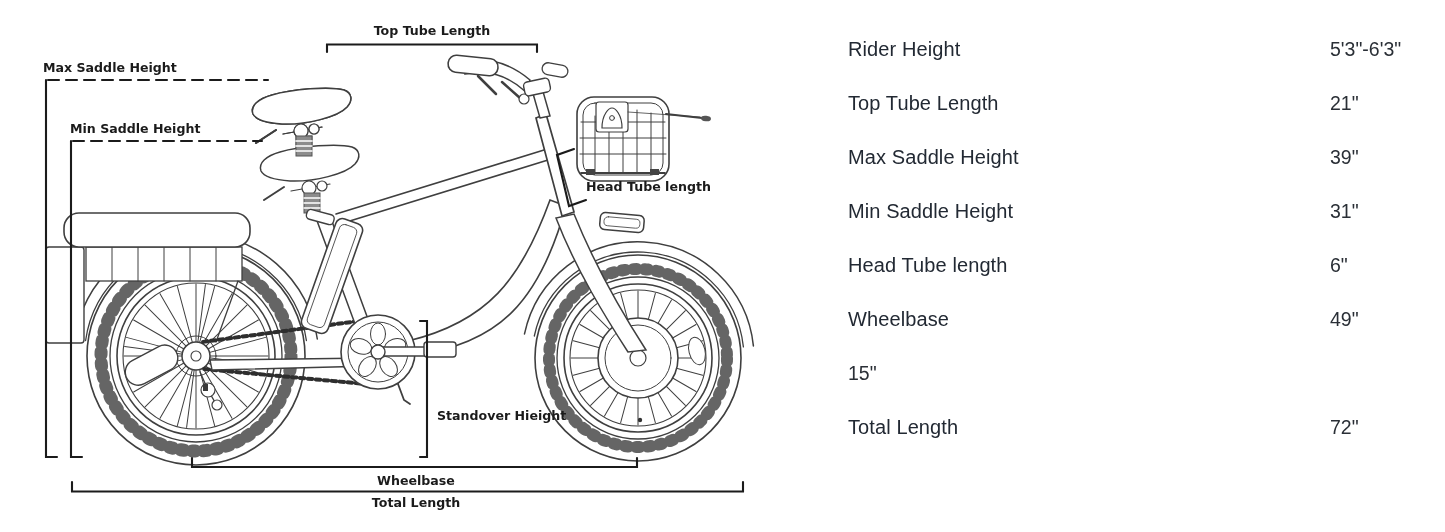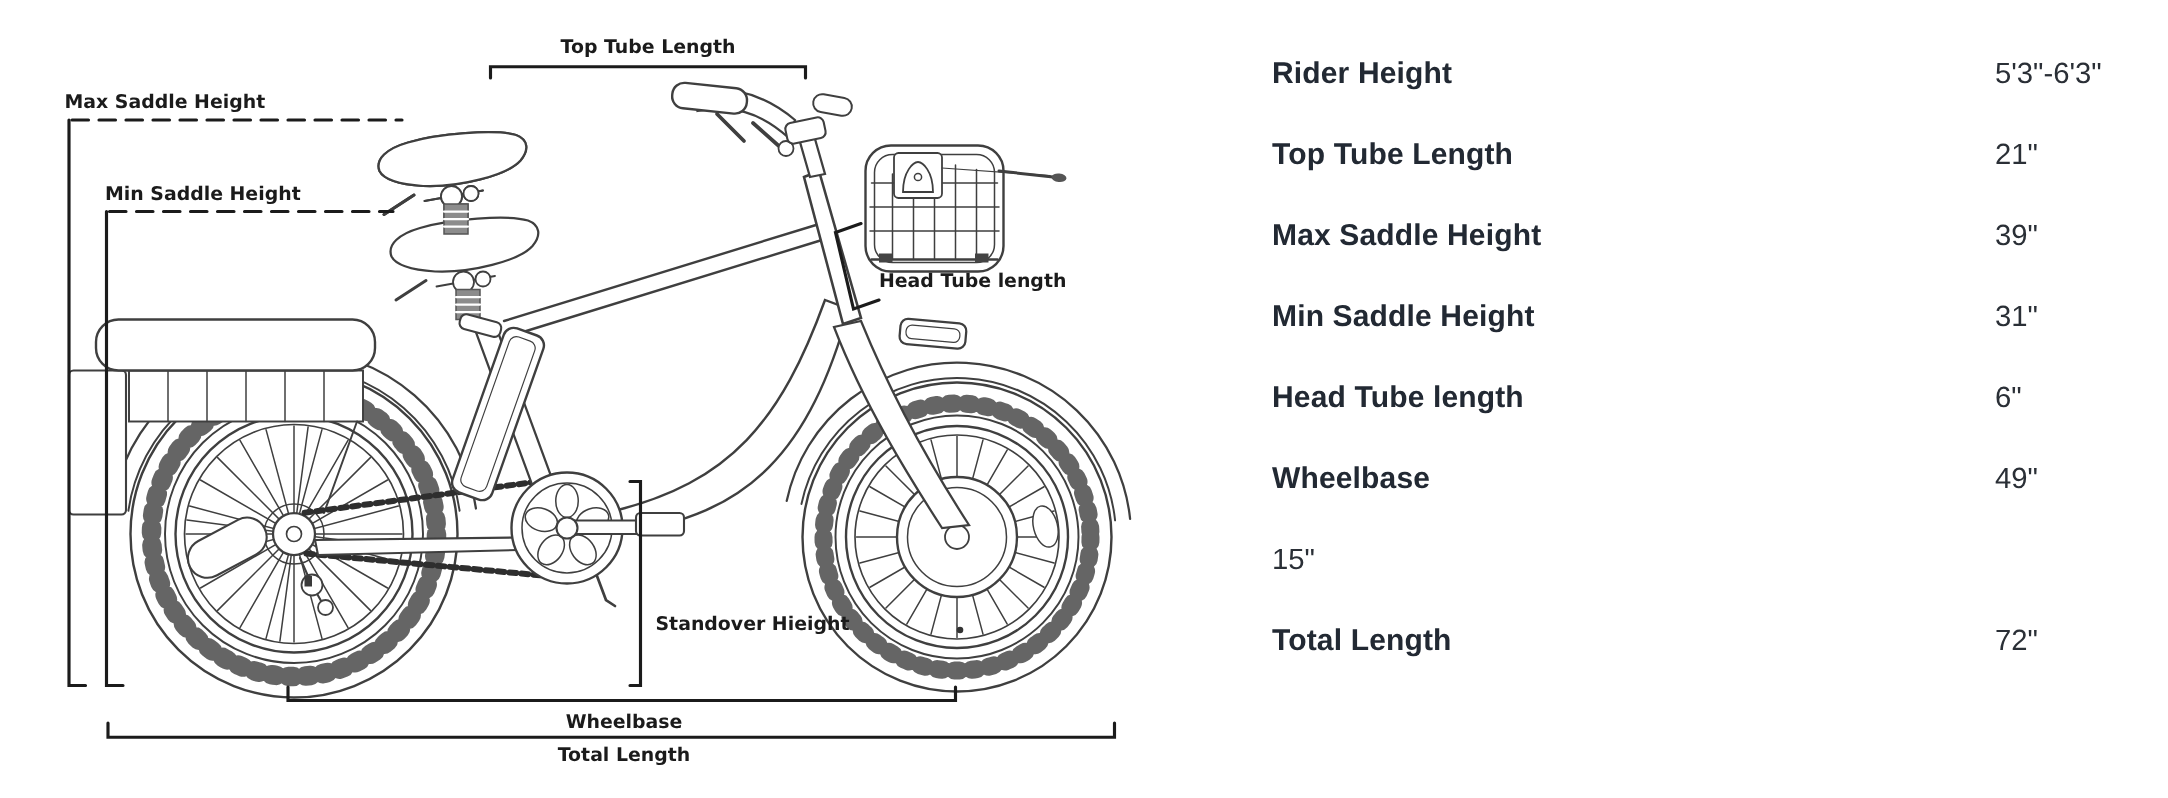--- a/index.html
+++ b/index.html
@@ -1,21 +1,21 @@
 <!DOCTYPE html>
 <html><head>
 <meta charset="utf-8">
 <style>
   html,body{margin:0;padding:0;background:#fff;}
   #stage{position:relative;width:1445px;height:532px;background:#fff;overflow:hidden;
          font-family:"Liberation Sans", sans-serif;}
   #trike-svg{position:absolute;left:0;top:0;}
   .specs{position:absolute;left:848px;top:22px;width:575px;}
   .spec-row{display:grid;grid-template-columns:482px 1fr;align-items:center;height:54px;}
-  .spec-label{font-size:20px;font-weight:700;color:#222933;letter-spacing:.1px;}
+  .spec-label{font-size:20px;font-weight:400;color:#222933;letter-spacing:.1px;}
   .spec-value{font-size:19.5px;font-weight:400;color:#2a2f36;}
   .dim-label{font-family:"DejaVu Sans", sans-serif;font-size:12.6px;font-weight:600;fill:#1b1b1b;}
 </style>
 </head>
 <body>
 
 <div id="stage">
 
   <svg id="trike-svg" width="820" height="532" viewBox="0 0 820 532">
     <g stroke="#3f3f3f" fill="none" stroke-linecap="round">

